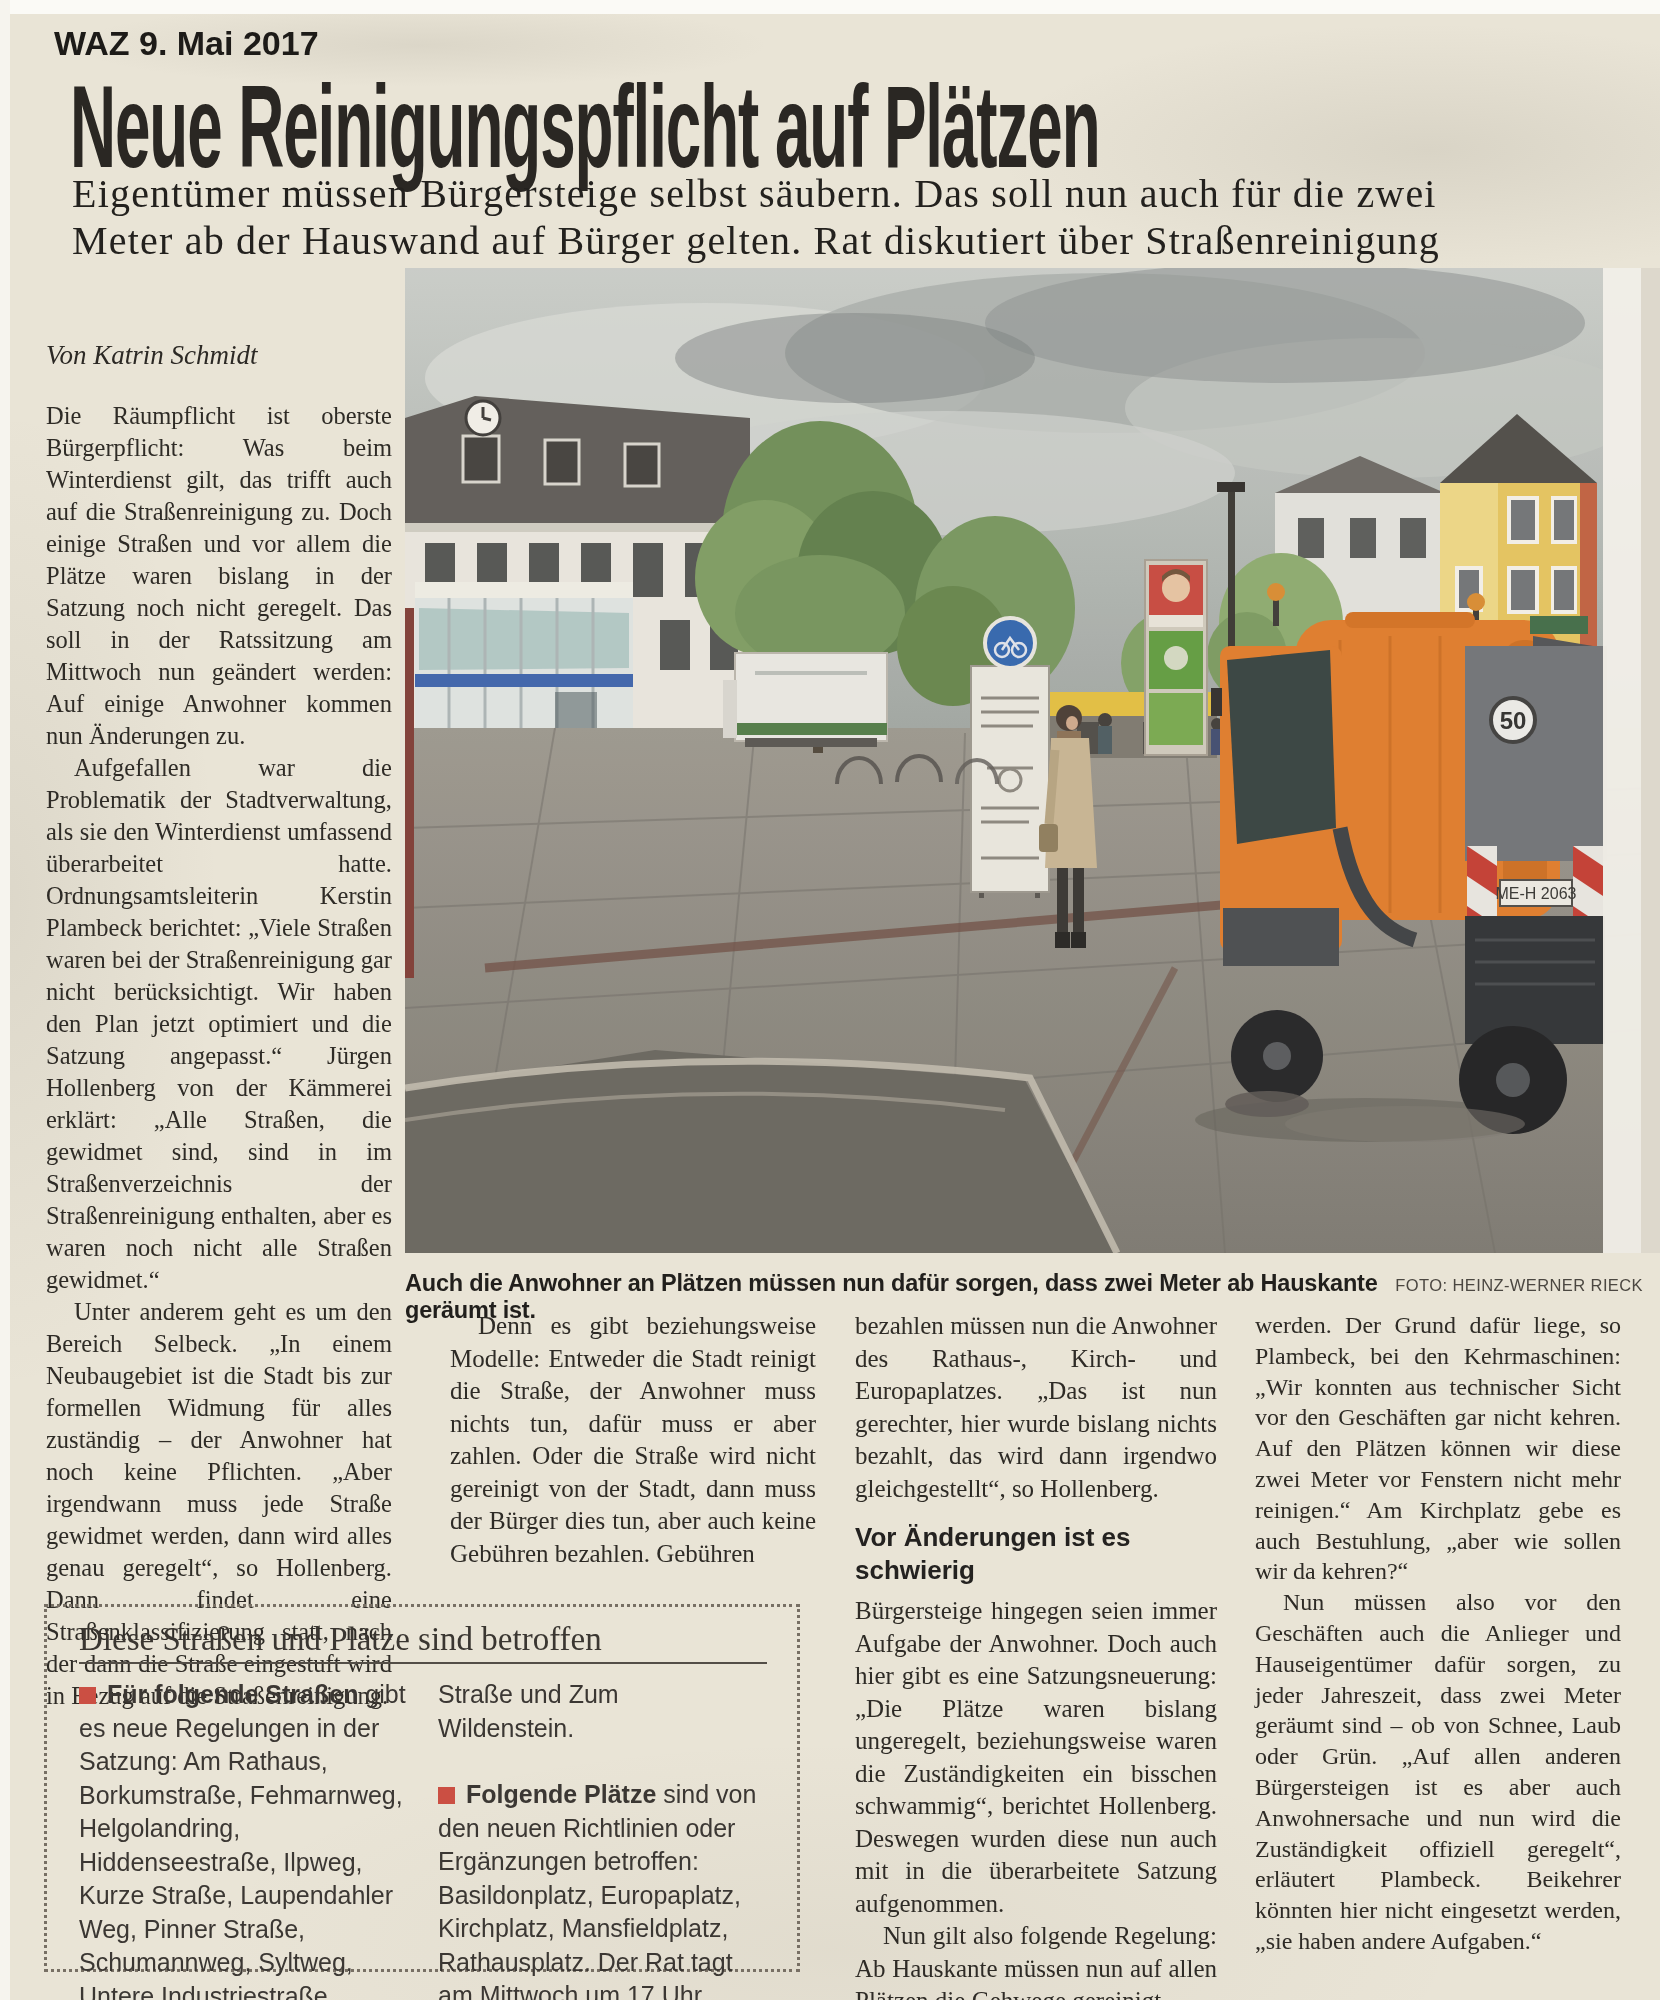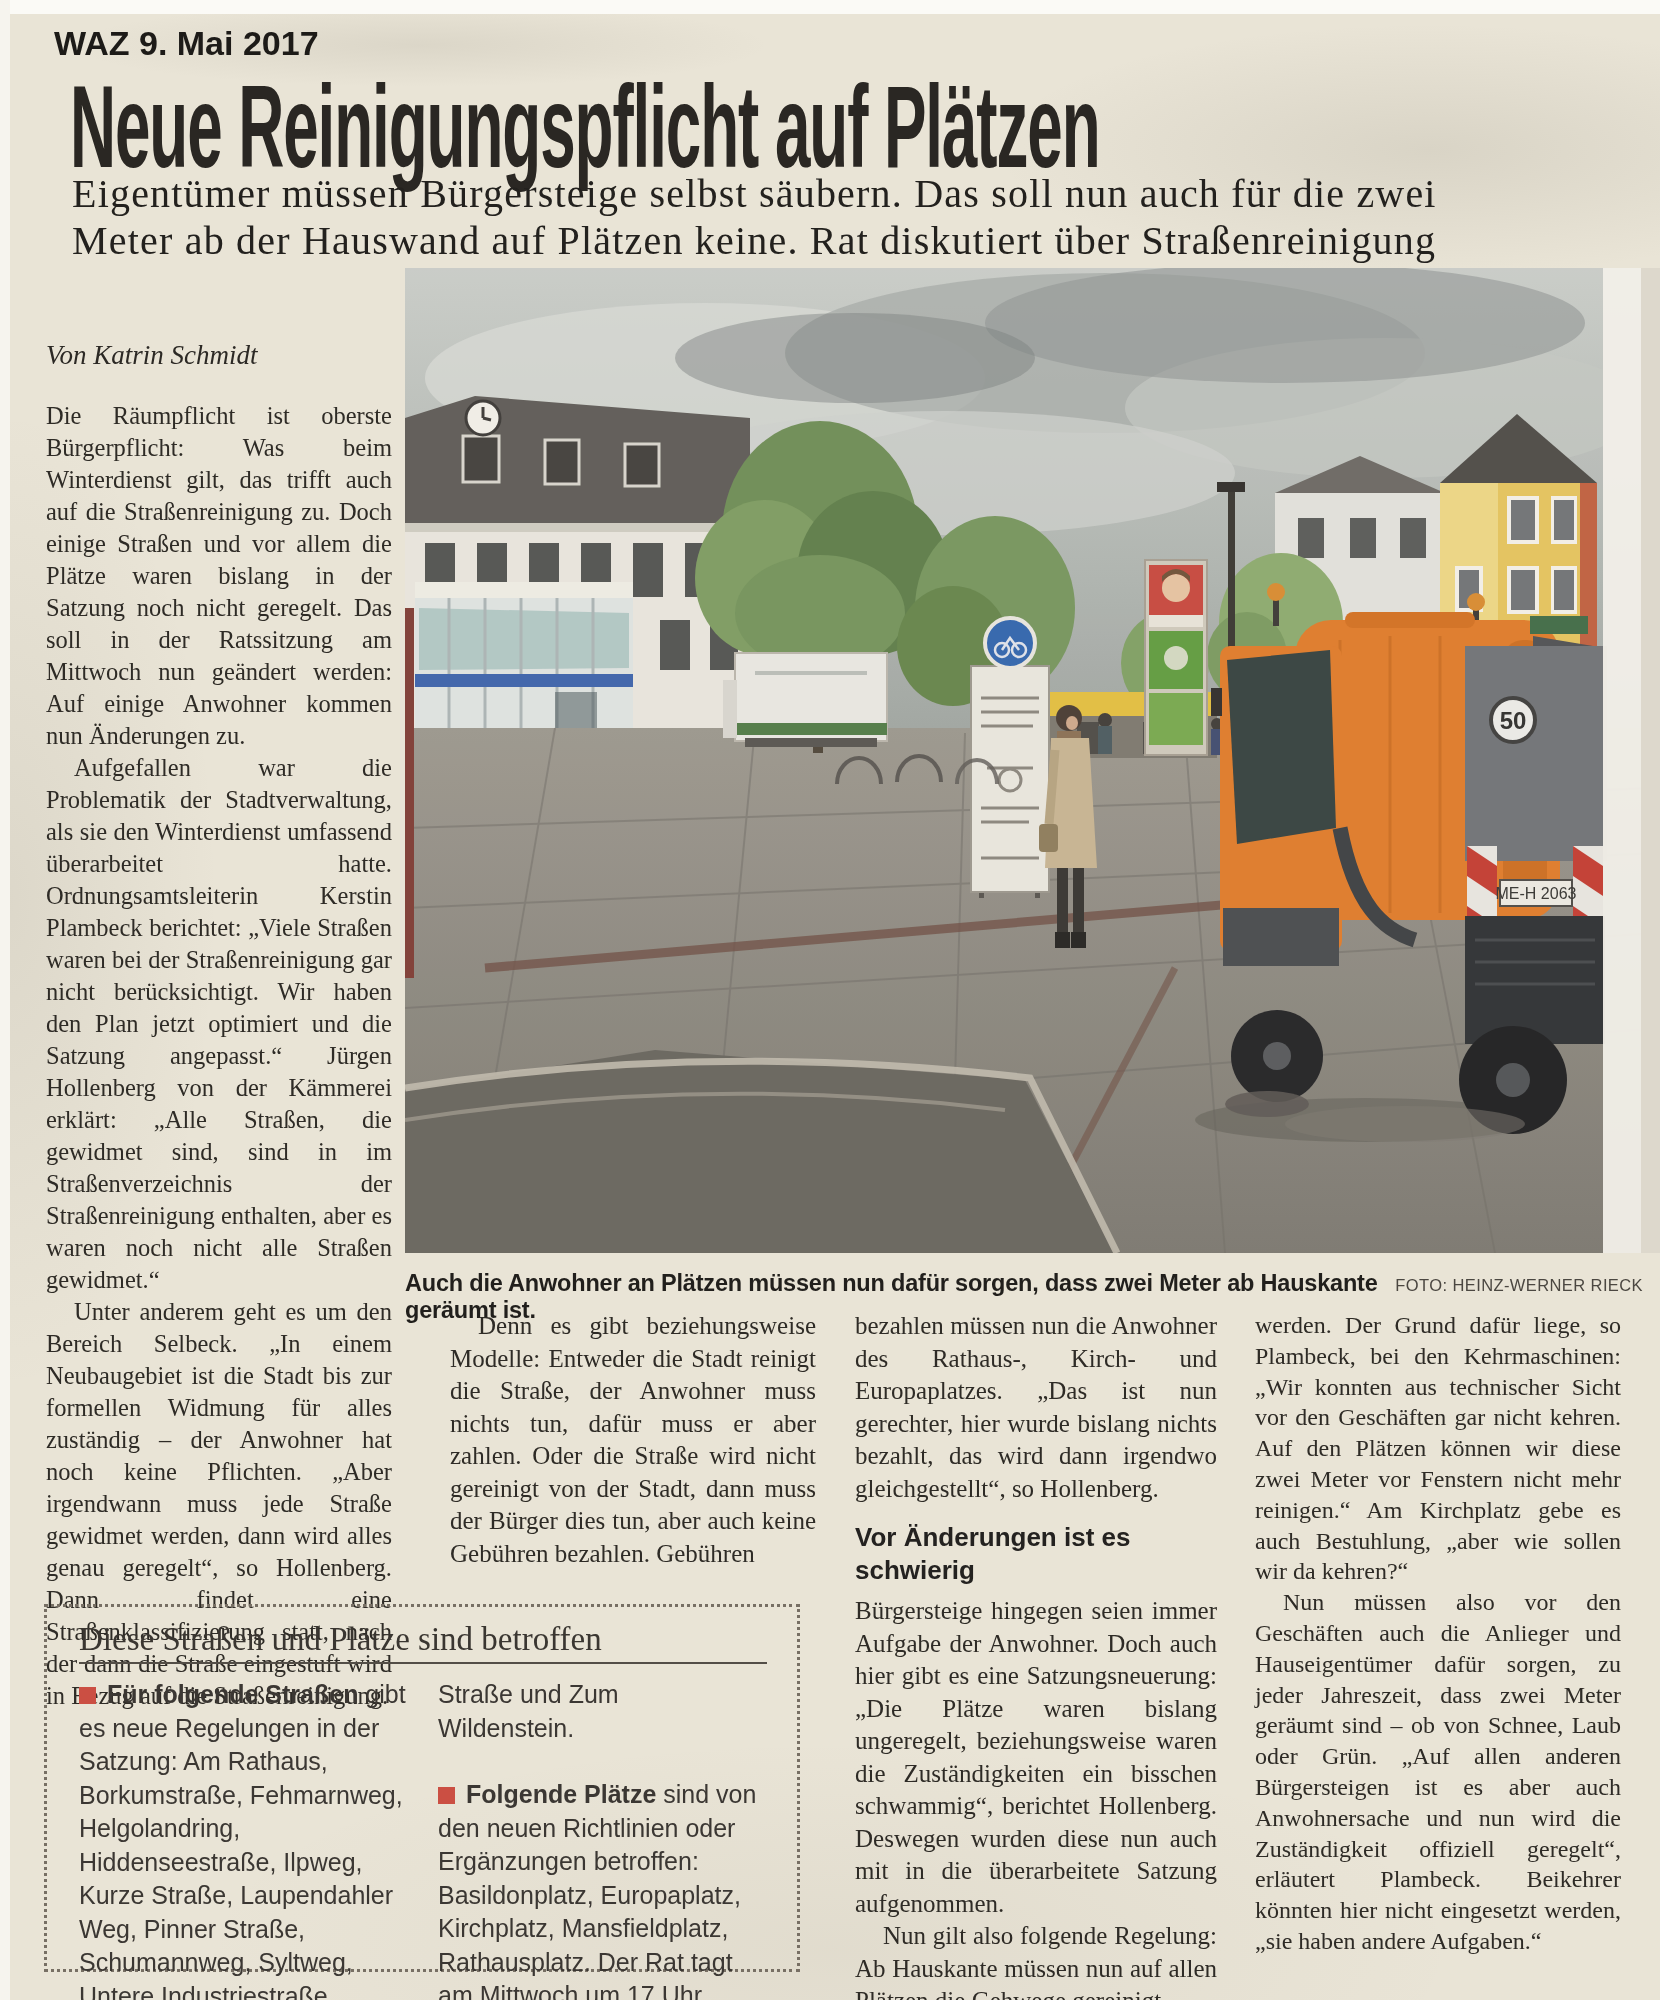--- a/index.html
+++ b/index.html
@@ -70,21 +70,21 @@
 <div id="scan">
   <div class="scan-edge-top"></div>
   <div class="scan-edge-left"></div>
 
   <div class="edition">WAZ 9. Mai 2017</div>
 
   <div class="headline">Neue Reinigungspflicht auf Plätzen</div>
 
   <div class="subhead">
     <div>Eigentümer müssen Bürgersteige selbst säubern. Das soll nun auch für die zwei</div>
-    <div>Meter ab der Hauswand auf Plätzen keine. Rat diskutiert über Straßenreinigung</div>
+    <div>Meter ab der Hauswand auf Bürger gelten. Rat diskutiert über Straßenreinigung</div>
   </div>
 
   <div class="byline">Von Katrin Schmidt</div>
 
   <div id="col1" class="bodycol">
     <p>Die Räumpflicht ist oberste Bürgerpflicht: Was beim Winterdienst gilt, das trifft auch auf die Straßenreinigung zu. Doch einige Straßen und vor allem die Plätze waren bislang in der Satzung noch nicht geregelt. Das soll in der Ratssitzung am Mittwoch nun geändert werden: Auf einige Anwohner kommen nun Änderungen zu.</p>
     <p class="ind">Aufgefallen war die Problematik der Stadtverwaltung, als sie den Winterdienst umfassend überarbeitet hatte. Ordnungsamtsleiterin Kerstin Plambeck berichtet: „Viele Straßen waren bei der Straßenreinigung gar nicht berücksichtigt. Wir haben den Plan jetzt optimiert und die Satzung angepasst.“ Jürgen Hollenberg von der Kämmerei erklärt: „Alle Straßen, die gewidmet sind, sind in im Straßenverzeichnis der Straßenreinigung enthalten, aber es waren noch nicht alle Straßen gewidmet.“</p>
     <p class="ind">Unter anderem geht es um den Bereich Selbeck. „In einem Neubaugebiet ist die Stadt bis zur formellen Widmung für alles zuständig – der Anwohner hat noch keine Pflichten. „Aber irgendwann muss jede Straße gewidmet werden, dann wird alles genau geregelt“, so Hollenberg. Dann findet eine Straßenklassifizierung statt, nach der dann die Straße eingestuft wird in Bezug auf die Straßenreinigung.</p>
   </div>
 

